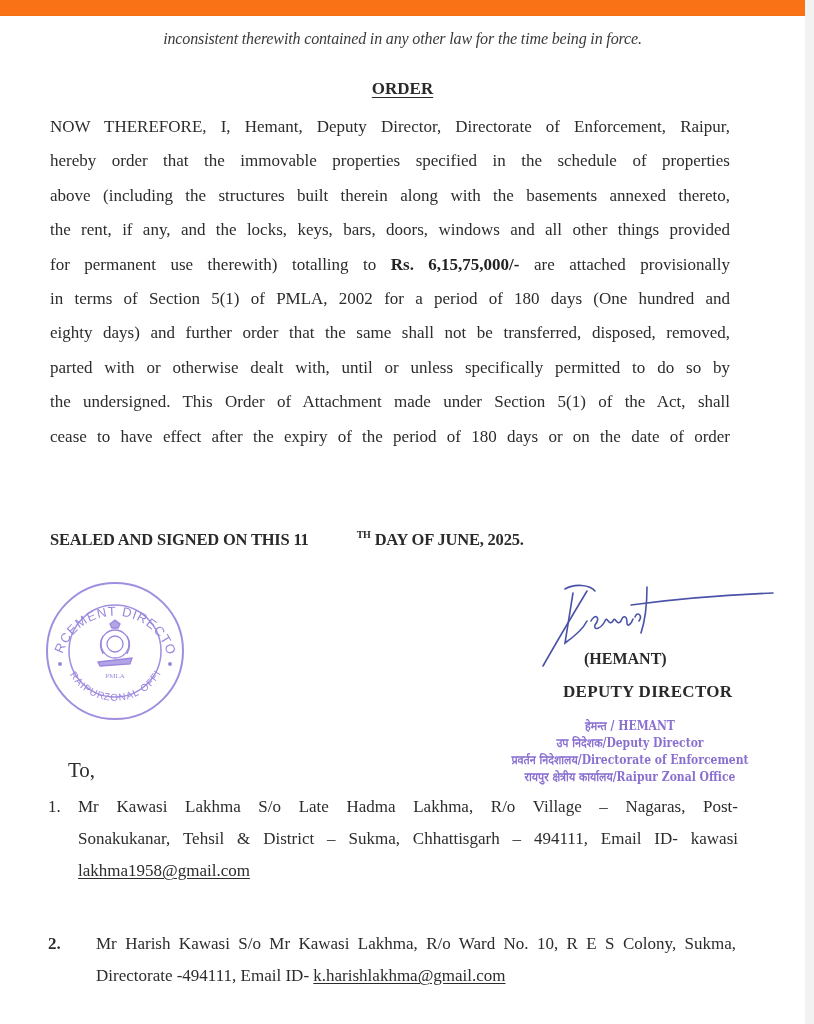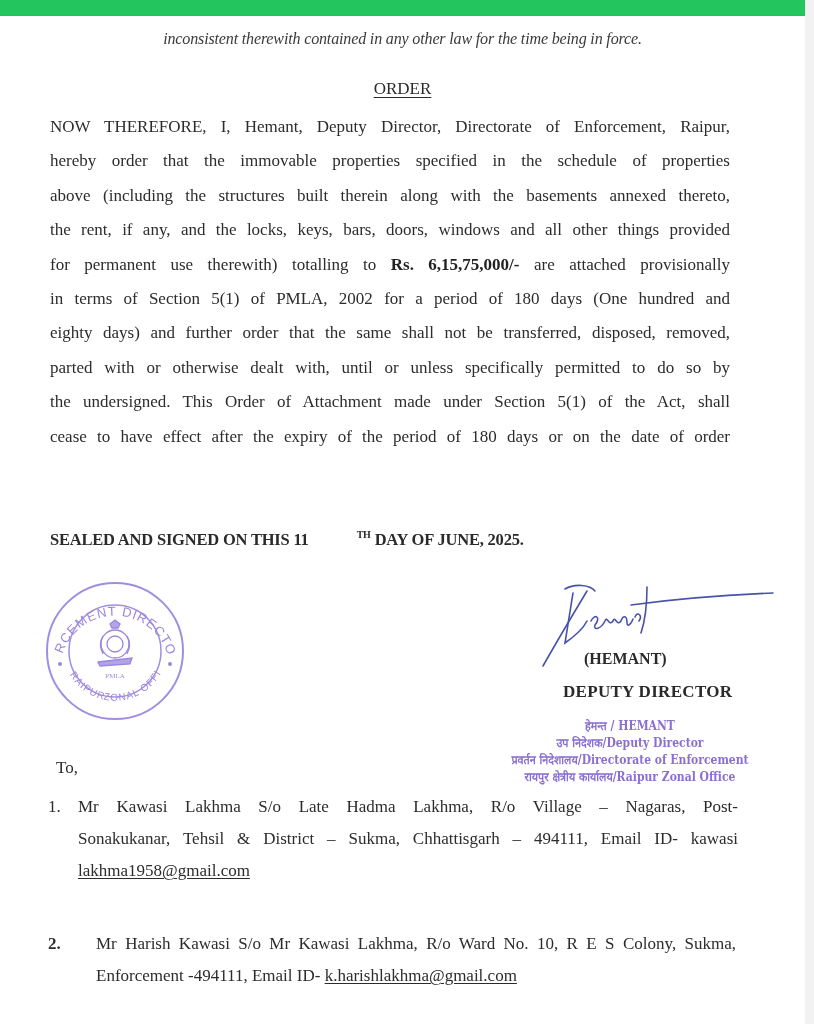--- a/index.html
+++ b/index.html
@@ -12,21 +12,21 @@
     }
     body {
       position: relative;
       font-family: "Liberation Serif", "DejaVu Serif", serif;
       color: #2a2a2a;
     }
     .viewer {
       position: absolute;
       left: 0; top: 0;
       width: 814px; height: 1024px;
-      background: #22c55e;
+      background: #f97316;
     }
     .page {
       position: absolute;
       left: 0;
       top: 16px;
       width: 805px;
       height: 1008px;
       background: #ffffff;
       box-shadow: 0 0 3px rgba(0,0,0,0.06);
     }
@@ -45,21 +45,21 @@
       font-size: 17.5px;
       letter-spacing: -0.2px;
       color: #3a3a3a;
       transform: scaleX(0.92);
     }
     .order-heading {
       position: absolute;
       left: 0; right: 0;
       top: 63px;
       text-align: center;
-      font-weight: normal;
+      font-weight: bold;
       font-size: 17px;
       text-decoration: underline;
       text-underline-offset: 3px;
       color: #2b2b2b;
     }
     .para {
       position: absolute;
       left: 50px;
       width: 680px;
       top: 94px;
@@ -134,23 +134,23 @@
       font-family: "DejaVu Serif", "Liberation Serif", serif;
       font-size: 12px;
       line-height: 17px;
       color: #8a6fd0;
       transform: scaleX(0.9);
     }
     .sig-stamp .hl { font-weight: bold; }
 
     .to-label {
       position: absolute;
-      left: 56px;
+      left: 68px;
       top: 742px;
-      font-size: 17px;
+      font-size: 21px;
       color: #2c2c2c;
     }
     .addr {
       position: absolute;
       font-size: 17px;
       color: #2c2c2c;
       line-height: 32px;
     }
     .addr1 { left: 48px; top: 775px; width: 690px; }
     .addr1 .num { position: absolute; left: 0; top: 0; }
@@ -256,19 +256,19 @@
         <span class="line">Mr Kawasi Lakhma S/o Late Hadma Lakhma, R/o Village – Nagaras, Post-</span>
         <span class="line">Sonakukanar, Tehsil &amp; District – Sukma, Chhattisgarh – 494111, Email ID- kawasi</span>
         <span class="line last"><span class="email-link">lakhma1958@gmail.com</span></span>
       </div>
     </div>
 
     <div class="addr addr2">
       <span class="num">2.</span>
       <div class="txt">
         <span class="line">Mr Harish Kawasi S/o Mr Kawasi Lakhma, R/o Ward No. 10, R E S Colony, Sukma,</span>
-        <span class="line last"><span>Enforcement -494111, Email ID- </span><span class="email-link">k.harishlakhma@gmail.com</span></span>
+        <span class="line last"><span>Directorate -494111, Email ID- </span><span class="email-link">k.harishlakhma@gmail.com</span></span>
       </div>
     </div>
 
   </div>
   <div class="scrollbar"></div>
 </div>
 
 </body></html>

